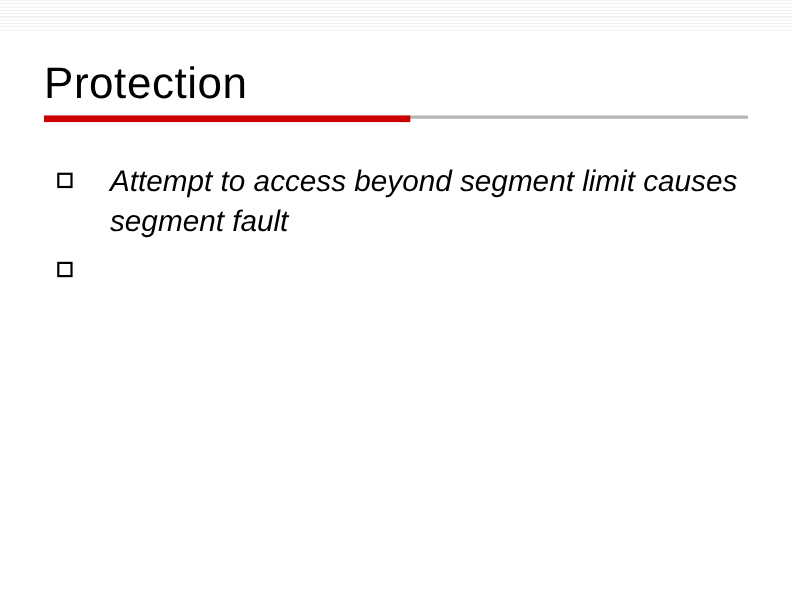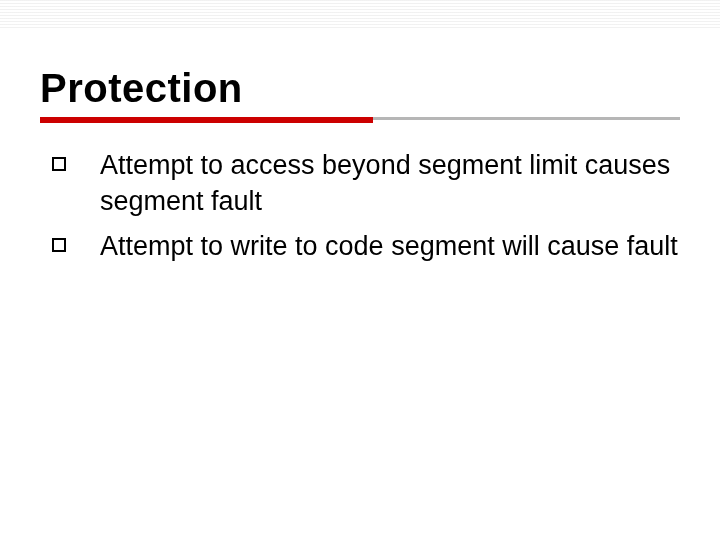--- a/index.html
+++ b/index.html
@@ -34,23 +34,23 @@
     opacity: 0.55;
   }
   .title-wrap {
     position: absolute;
     left: 40px;
     top: 54px;
     right: 40px;
   }
   .title {
     font-size: 40px;
-    font-weight: 700;
+    font-weight: 400;
     letter-spacing: 0.5px;
-    margin: 12px 0 6px 0;
+    margin: 0 0 6px 0;
   }
   .rule {
     position: relative;
     height: 10px;
     width: 100%;
   }
   .rule::before {
     content: "";
     position: absolute;
     left: 0;
@@ -78,20 +78,21 @@
     list-style: none;
     margin: 0;
     padding: 0;
   }
   .bullets li {
     position: relative;
     padding-left: 48px;
     font-size: 27px;
     line-height: 1.32;
     margin-bottom: 10px;
+    font-style: italic;
   }
   .bullet-marker {
     position: absolute;
     left: 0;
     top: 9px;
     width: 14px;
     height: 14px;
     border: 2px solid #000;
     box-sizing: border-box;
     background: #fff;
@@ -110,19 +111,15 @@
 
   <div class="body">
     <ul class="bullets">
       <li>
         <span class="bullet-marker"></span>
         <span>Attempt to access beyond segment limit causes segment fault</span>
       </li>
       <li>
         <span class="bullet-marker"></span>
       </li>
-      <li>
-        <span class="bullet-marker"></span>
-        <span>Attempt to write to code segment will cause fault</span>
-      </li>
     </ul>
   </div>
 </div>
 
 </body></html>

